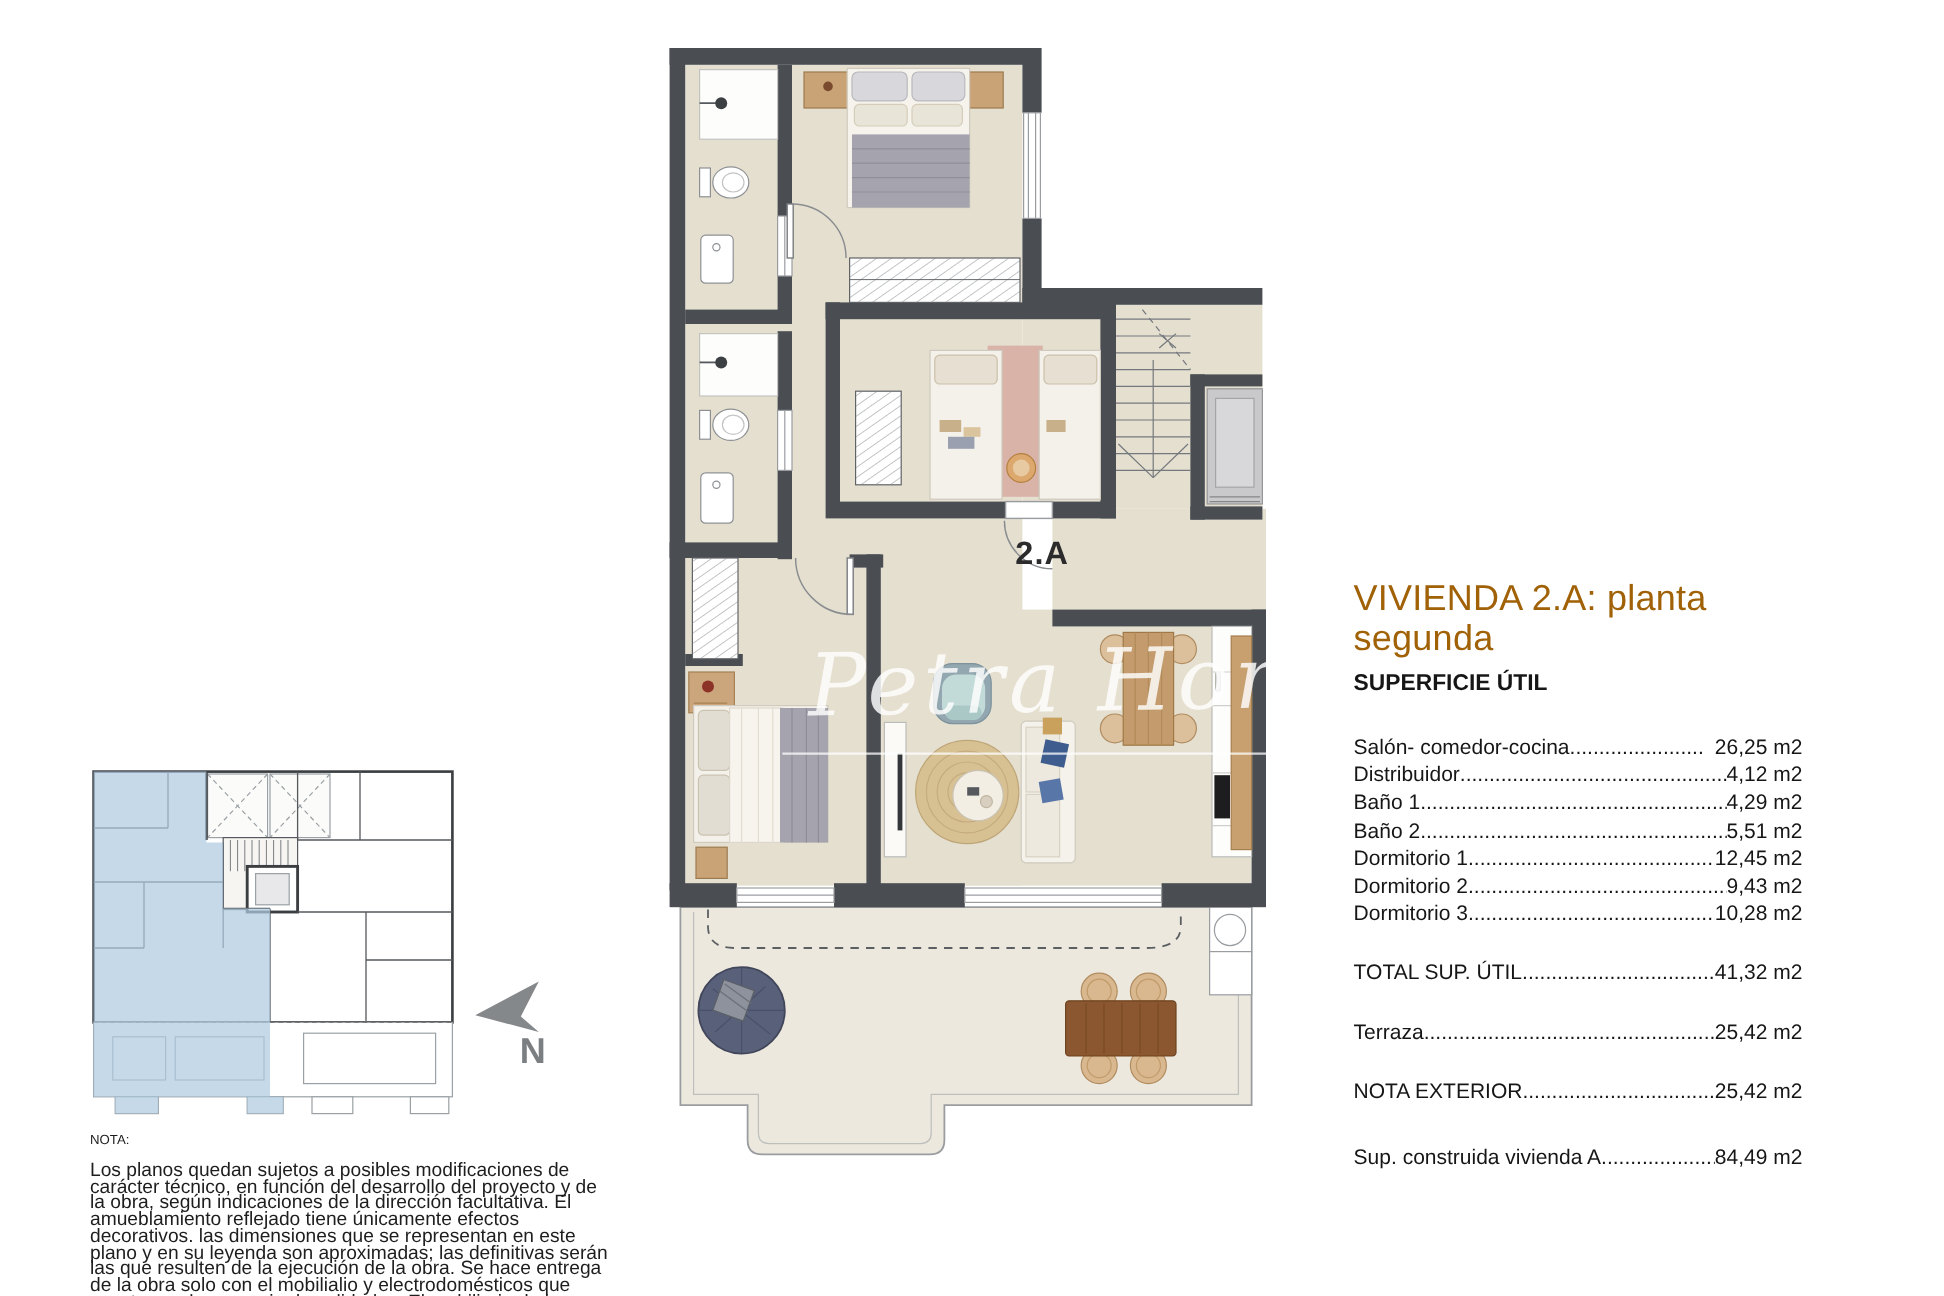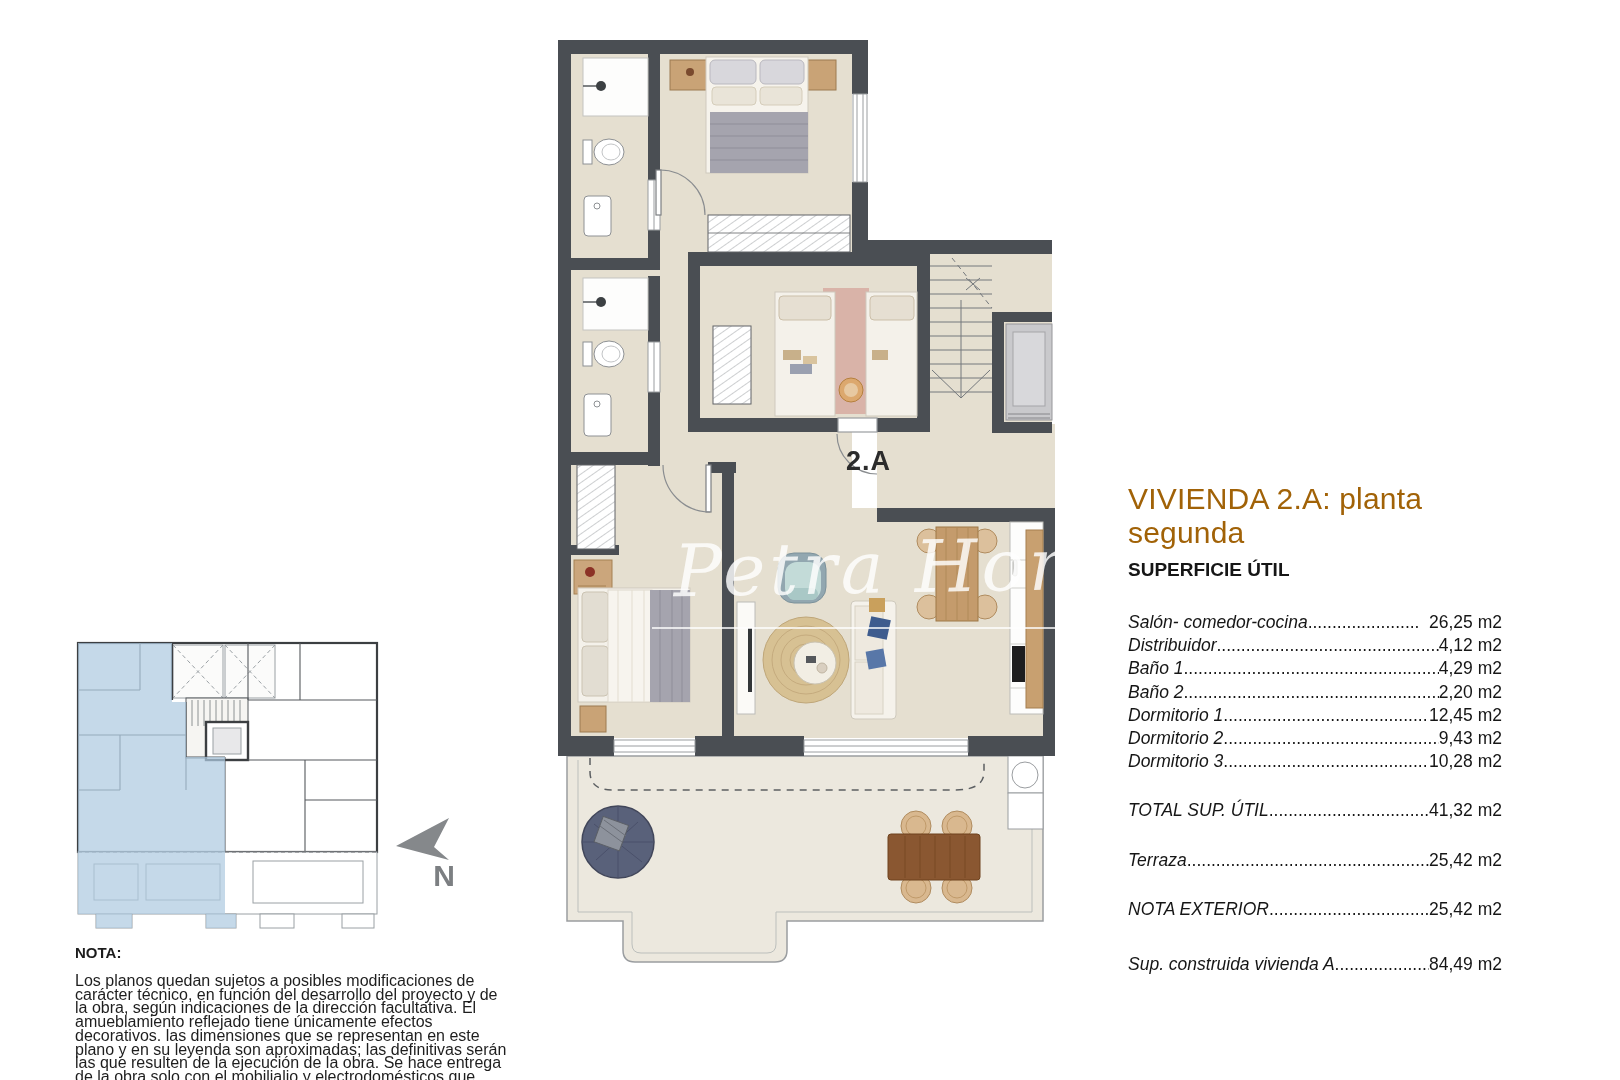--- a/index.html
+++ b/index.html
@@ -6,32 +6,32 @@
   body{width:1620px;height:1080px;position:relative;overflow:hidden;
        font-family:"Liberation Sans",sans-serif;color:#1c1c1c;}
   .abs{position:absolute;}
   
   #panel{left:1128px;top:482px;width:374px;}
   #panel-title{font-size:30px;letter-spacing:.2px;color:#a16207;}
   .section-heading{font-size:19px;font-weight:bold;color:#161616;}
   #su-heading{margin-top:9px;}
   #su-rows{margin-top:30px;}
   .row{display:flex;align-items:baseline;font-size:17.5px;line-height:23.2px;color:#161616;}
-  .lbl{white-space:nowrap;font-style:italic;}
+  .lbl{white-space:nowrap;}
   .dots{flex:1 1 auto;overflow:hidden;white-space:nowrap;}
   .dots::after{content:"....................................................................................";}
   .row.gap .dots{flex:0 0 auto;max-width:112px;}
   .row .spacer{flex:1 1 auto;}
   .val{white-space:nowrap;}
   .row.total{margin-top:26px;}
   #sc-heading{margin-top:43px;}
   #sc-rows{margin-top:32px;}
   
   #nota{left:75px;top:944px;width:437px;}
-  #nota-heading{font-size:15px;font-weight:bold;margin:0 0 13px 0;}
+  #nota-heading{font-size:11px;font-weight:normal;margin:0 0 13px 0;}
   #nota-body{font-size:16px;line-height:13.7px;color:#1e1e1e;margin:0;}
   svg text{font-family:"Liberation Sans",sans-serif;}
   .wm{font-family:"DejaVu Serif",serif;font-style:italic;}
 </style>
 </head>
 <body>
 
 <svg class="abs" style="left:540px;top:28px;" width="530" height="945" viewBox="540 28 530 945">
   <defs>
     <pattern id="wd" width="7" height="7" patternUnits="userSpaceOnUse" patternTransform="rotate(55)">
@@ -391,21 +391,21 @@
         <span class="val">4,12 m2</span>
       </div>
       <div class="row">
         <span class="lbl">Baño 1</span>
         <span class="dots"></span>
         <span class="val">4,29 m2</span>
       </div>
       <div class="row">
         <span class="lbl">Baño 2</span>
         <span class="dots"></span>
-        <span class="val">2,20 m2</span>
+        <span class="val">5,51 m2</span>
       </div>
       <div class="row">
         <span class="lbl">Dormitorio 1</span>
         <span class="dots"></span>
         <span class="val">12,45 m2</span>
       </div>
       <div class="row">
         <span class="lbl">Dormitorio 2</span>
         <span class="dots"></span>
         <span class="val">9,43 m2</span>

